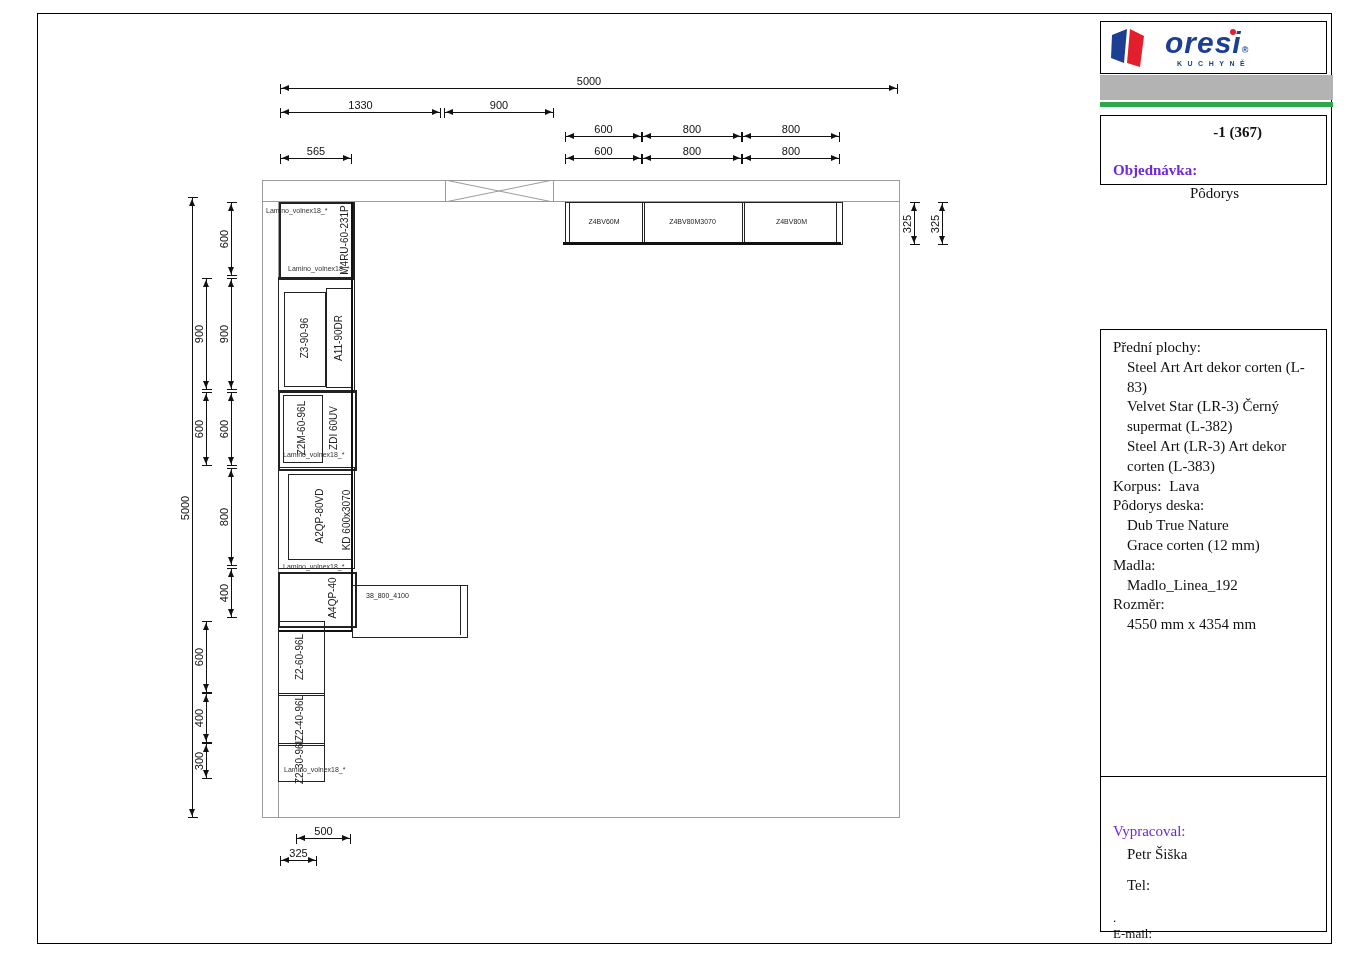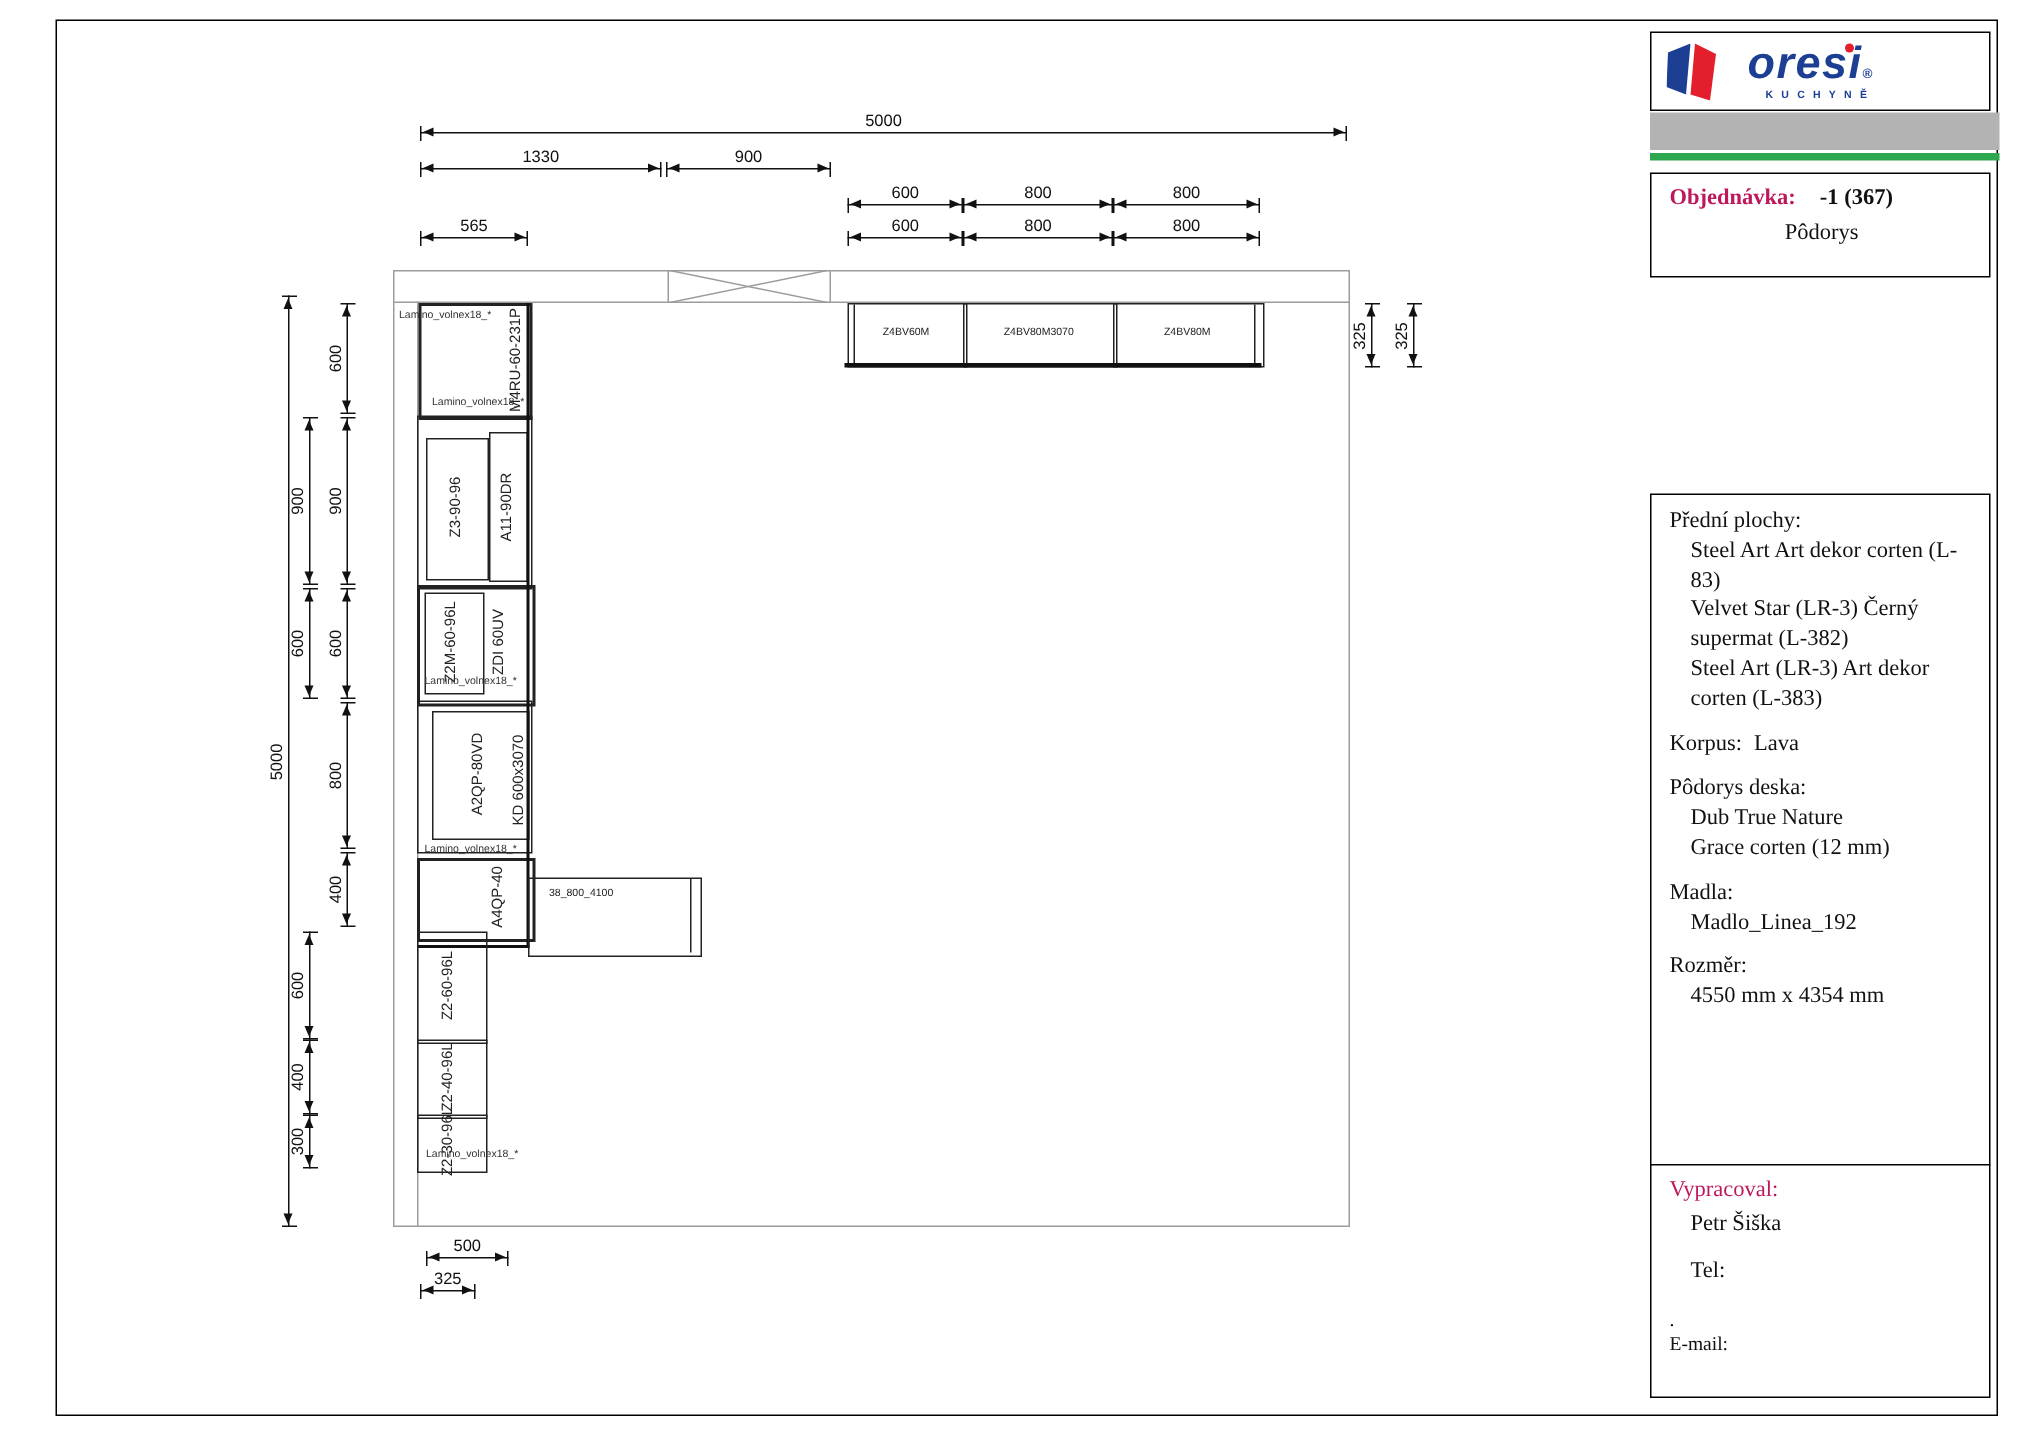--- a/index.html
+++ b/index.html
@@ -36,36 +36,36 @@
   .lam{position:absolute;font-size:7px;color:#333;white-space:nowrap;}
   .rlb{position:absolute;font-size:10px;color:#222;white-space:nowrap;
     transform:translate(-50%,-50%) rotate(-90deg);}
   .slb{position:absolute;font-size:7px;color:#222;white-space:nowrap;text-align:center;}
 
   
   .panel-box{position:absolute;left:1100px;width:227px;border:1px solid #000;background:#fff;
     font-family:"Liberation Serif",serif;font-size:15px;color:#111;box-sizing:border-box;}
   .graybar{position:absolute;left:1100px;top:75px;width:233px;height:25px;background:#b3b3b3;}
   .greenbar{position:absolute;left:1100px;top:102px;width:233px;height:5px;background:#2ea84f;}
-  .green{color:#be185d;font-weight:bold;}
+  .green{color:#6d28d9;font-weight:bold;margin-top:38px;}
   .logo-wrap{position:absolute;left:1100px;top:21px;width:227px;height:53px;border:1px solid #000;
     box-sizing:border-box;display:flex;align-items:center;padding-left:10px;background:#fff;}
   .logo-text{margin-left:20px;line-height:1;}
   .logo-brand{font-family:"Liberation Sans",sans-serif;font-weight:bold;font-style:italic;
     font-size:30px;color:#1c3f94;letter-spacing:1px;position:relative;}
   .logo-brand .reg{font-size:9px;font-style:normal;vertical-align:baseline;color:#1c3f94;}
   .logo-brand .idot{position:absolute;right:14px;top:1px;width:6px;height:6px;border-radius:50%;
     background:#e31e2d;}
   .logo-sub{font-family:"Liberation Sans",sans-serif;font-size:7px;font-weight:bold;
     color:#1c3f94;letter-spacing:5.5px;margin-top:2px;margin-left:12px;}
   .pb-inner{padding:8px 10px 6px 12px;}
   .indent{margin-left:14px;}
   .pre{white-space:pre;}
   .row{display:flex;}
-  .mt6{margin-top:6px;} .mt10{margin-top:10px;font-family:Liberation Serif, serif;} .mt14{margin-top:14px;}
+  .mt6{margin-top:6px;} .mt10{font-family:Liberation Serif, serif;} .mt14{margin-top:14px;}
   .small{font-size:13px;}
 </style>
 </head>
 <body>
 
 <div class="page">
   <div class="page-border"></div>
 
   <div>
 
@@ -126,21 +126,21 @@
       <i class="tk l"></i>
         <i class="tk r"></i>
         <span class="lb">800</span>
       </div>
     <div class="dimh" style="left:742px;top:158px;width:98px;">
       <i class="tk l"></i>
         <i class="tk r"></i>
         <span class="lb">800</span>
       </div>
 
-    <div class="dimh" style="left:284px;top:838px;width:55px;">
+    <div class="dimh" style="left:296px;top:838px;width:55px;">
       <i class="tk l"></i>
         <i class="tk r"></i>
         <span class="lb">500</span>
       </div>
     <div class="dimh" style="left:280px;top:860px;width:37px;">
       <i class="tk l"></i>
         <i class="tk r"></i>
         <span class="lb">325</span>
       </div>
 

